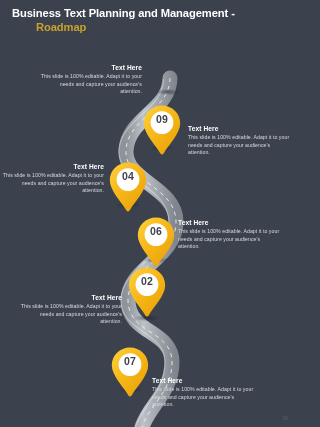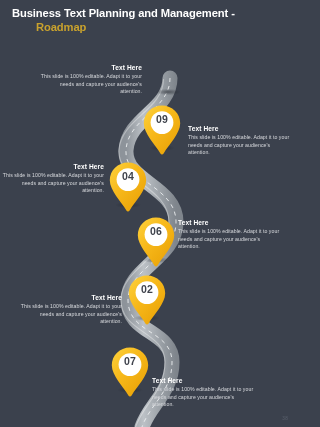--- a/index.html
+++ b/index.html
@@ -211,21 +211,21 @@
       <path d="M20 1.5 C 9.8 1.5 1.8 9.4 1.8 19.3 C 1.8 29.6 13.2 40.6 18.4 49.6 C 19.1 50.8 20.9 50.8 21.6 49.6 C 26.8 40.6 38.2 29.6 38.2 19.3 C 38.2 9.4 30.2 1.5 20 1.5 Z" fill="url(#pinGrad)"></path>
       <circle cx="20" cy="18.6" r="11.4" fill="#ffffff"></circle>
     </svg>
     <div class="pin-num">06</div>
   </div>
   <div class="txt-block left" style="left:178px; top:219px;">
     <div class="txt-head">Text Here</div>
     <div class="txt-body">This slide is 100% editable. Adapt it to your needs and capture your audience's attention.</div>
   </div>
 
-  <div class="pin" style="left:127px; top:274px;">
+  <div class="pin" style="left:127px; top:266px;">
     <svg width="40" height="52" viewBox="0 0 40 52" xmlns="http://www.w3.org/2000/svg">
       <path d="M20 1.5 C 9.8 1.5 1.8 9.4 1.8 19.3 C 1.8 29.6 13.2 40.6 18.4 49.6 C 19.1 50.8 20.9 50.8 21.6 49.6 C 26.8 40.6 38.2 29.6 38.2 19.3 C 38.2 9.4 30.2 1.5 20 1.5 Z" fill="url(#pinGrad)"></path>
       <circle cx="20" cy="18.6" r="11.4" fill="#ffffff"></circle>
     </svg>
     <div class="pin-num">02</div>
   </div>
   <div class="txt-block right" style="left:18px; top:294px;">
     <div class="txt-head">Text Here</div>
     <div class="txt-body">This slide is 100% editable. Adapt it to your needs and capture your audience's attention.</div>
   </div>

